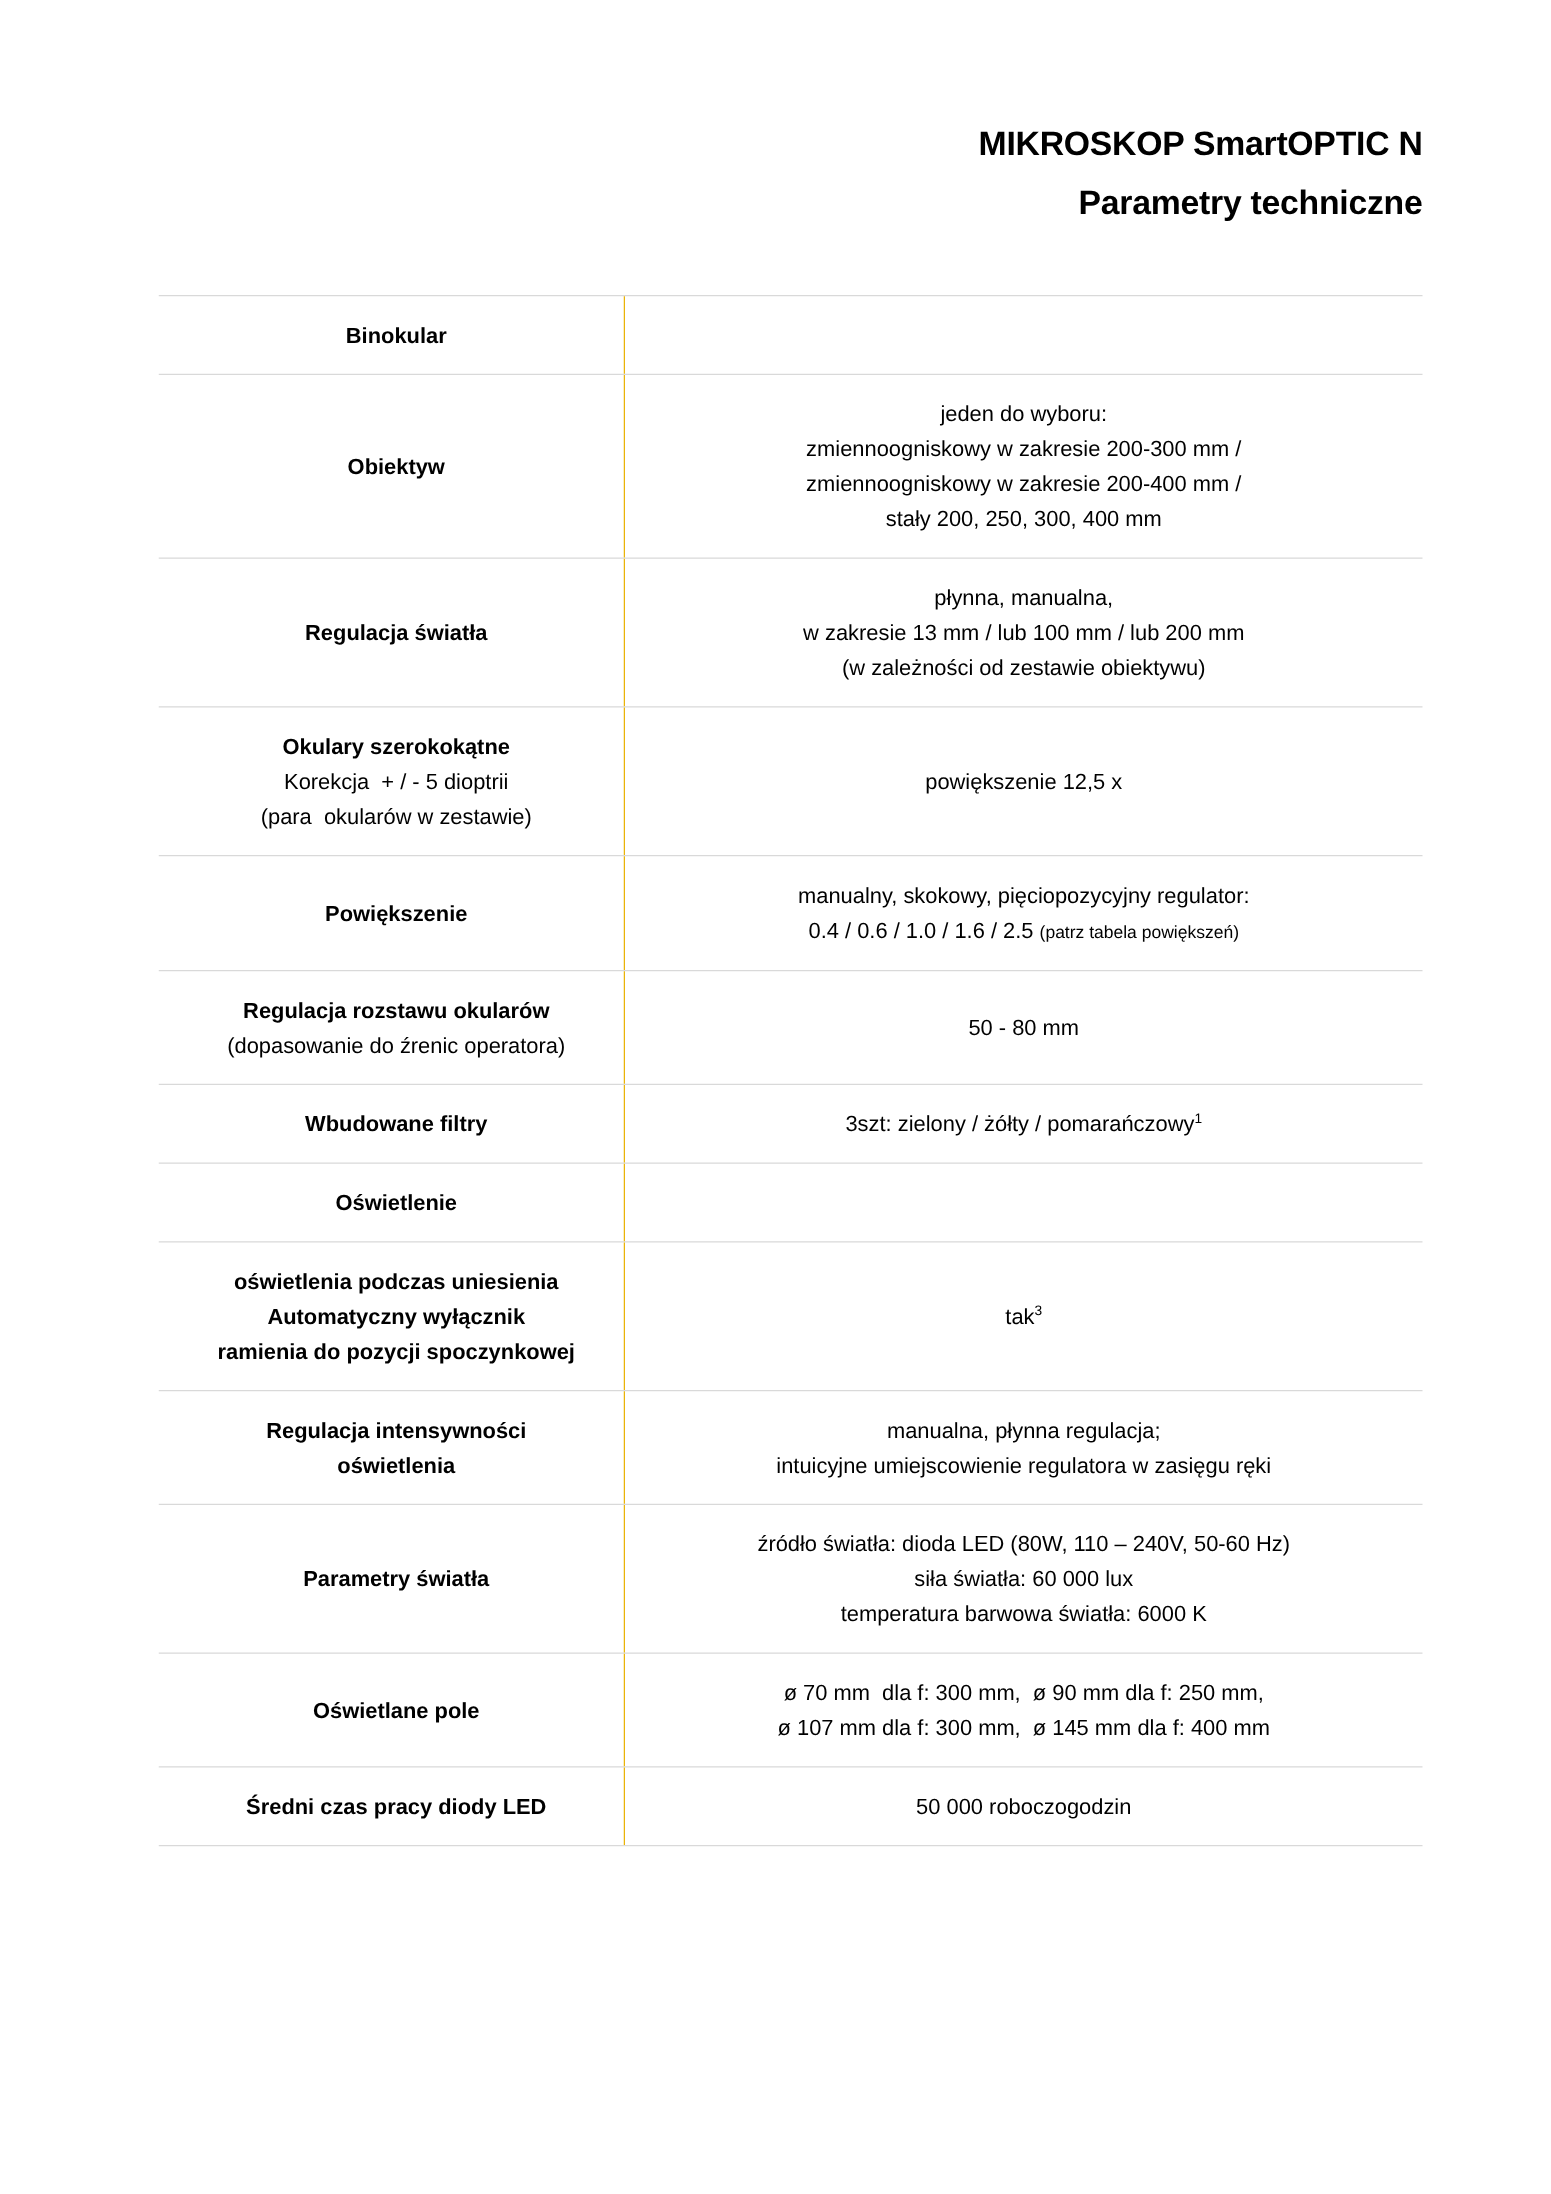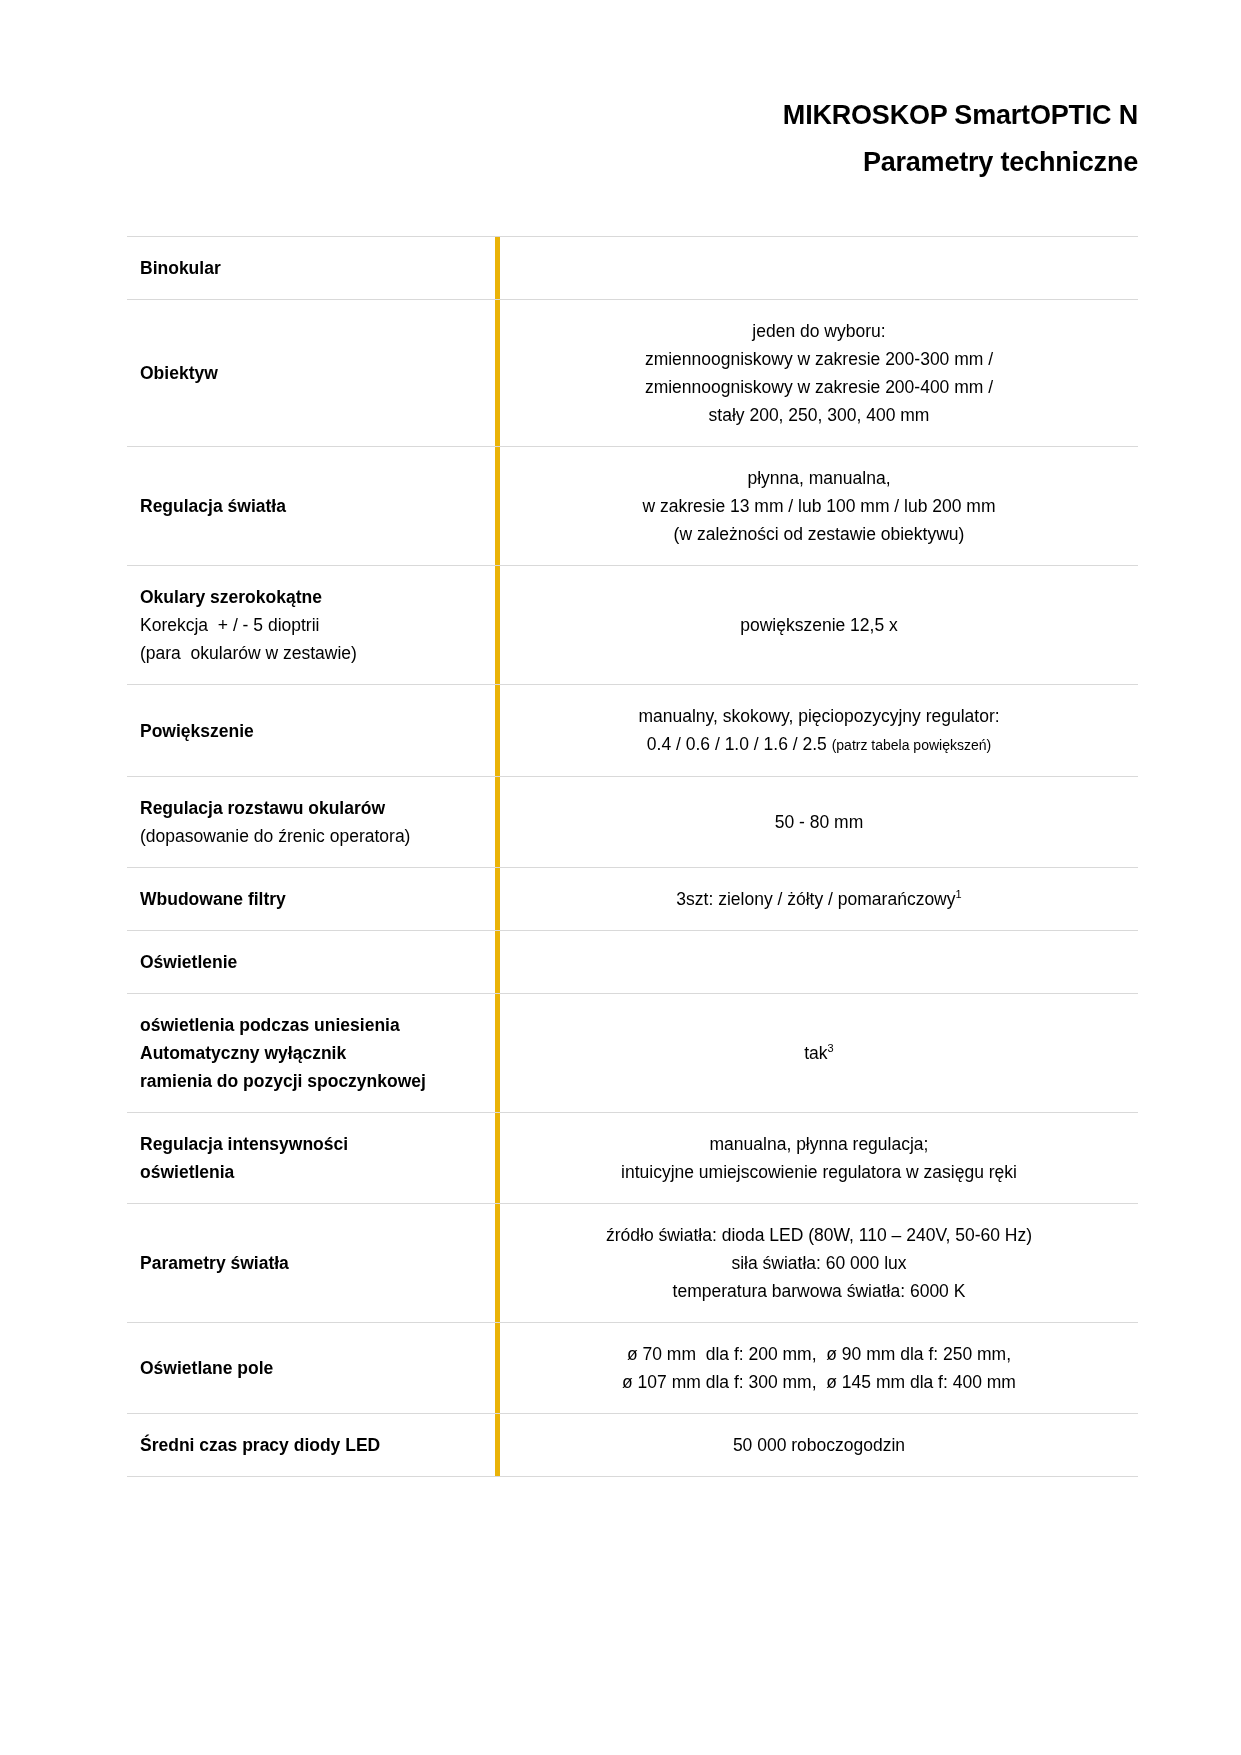--- a/index.html
+++ b/index.html
@@ -39,23 +39,24 @@
   }
   .cell {
     padding: 17px 0;
     display: flex;
     flex-direction: column;
     justify-content: center;
     box-sizing: border-box;
   }
   .label-cell {
     width: 373px;
-    border-right: 5px solid #eab308;
+    border-right: 1px solid #eab308;
     padding-left: 13px;
     padding-right: 5px;
+    align-items: center;
   }
   .value-cell {
     width: 638px;
     text-align: center;
     padding-left: 8px;
     padding-right: 8px;
   }
   .label-line, .value-line {
     font-size: 17.5px;
     line-height: 28px;
@@ -175,21 +176,21 @@
           <div class="value-line"><span>źródło światła: dioda LED (80W, 110 – 240V, 50-60 Hz)</span></div>
           <div class="value-line"><span>siła światła: 60 000 lux</span></div>
           <div class="value-line"><span>temperatura barwowa światła: 6000 K</span></div>
         </div>
       </div>
       <div class="row">
         <div class="cell label-cell">
           <div class="label-line bold">Oświetlane pole</div>
         </div>
         <div class="cell value-cell">
-          <div class="value-line"><span>ø 70 mm  dla f: 200 mm,  ø 90 mm dla f: 250 mm,</span></div>
+          <div class="value-line"><span>ø 70 mm  dla f: 300 mm,  ø 90 mm dla f: 250 mm,</span></div>
           <div class="value-line"><span>ø 107 mm dla f: 300 mm,  ø 145 mm dla f: 400 mm</span></div>
         </div>
       </div>
       <div class="row">
         <div class="cell label-cell">
           <div class="label-line bold">Średni czas pracy diody LED</div>
         </div>
         <div class="cell value-cell">
           <div class="value-line"><span>50 000 roboczogodzin</span></div>
         </div>

